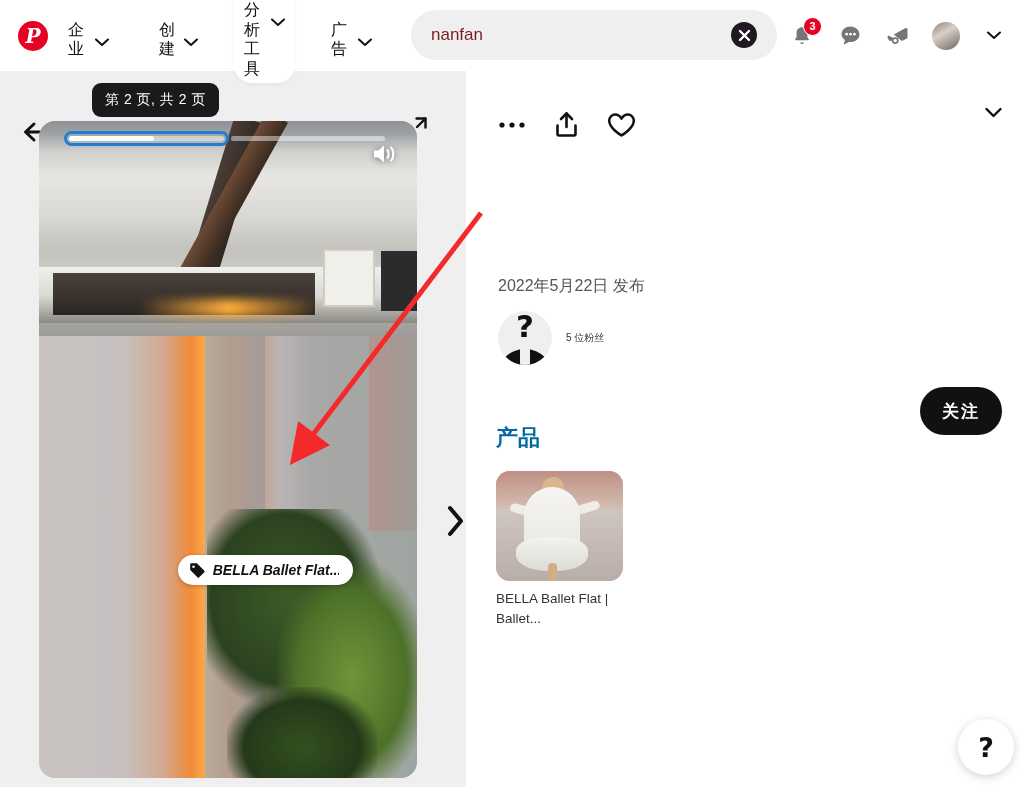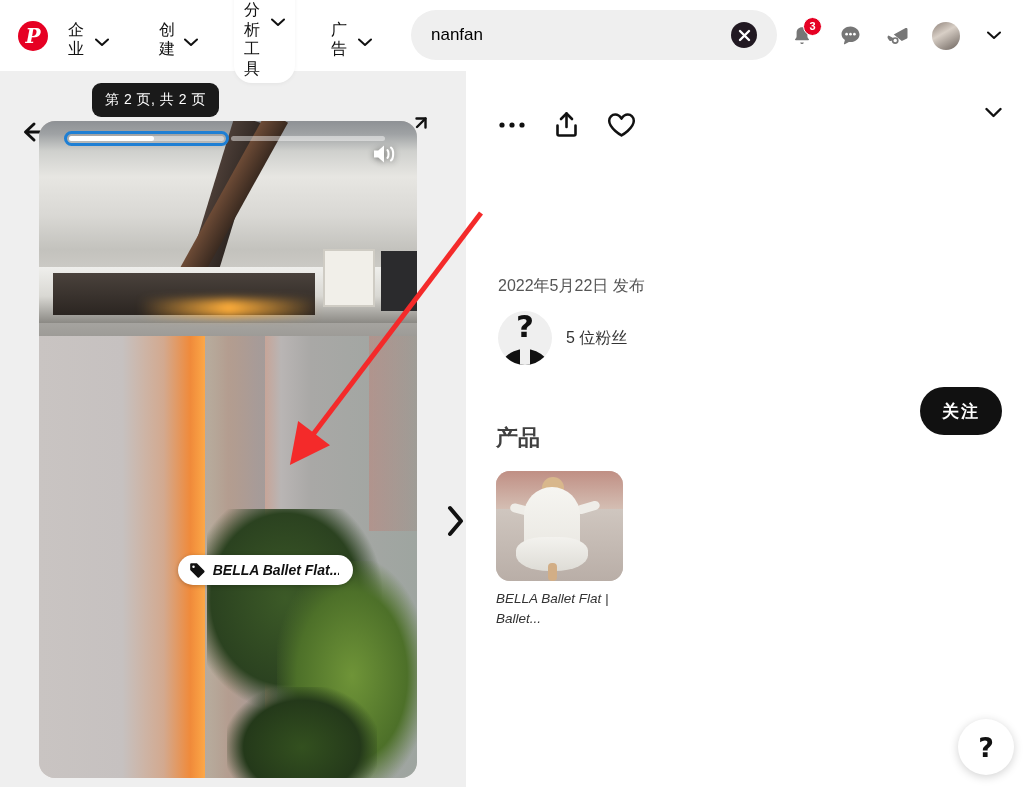--- a/index.html
+++ b/index.html
@@ -48,21 +48,21 @@
   
   .search-wrap {
     position: absolute; left: 411px; top: 10px; width: 366px; height: 50px;
   }
   .search-box {
     width: 100%; height: 100%; background: #efefef; border-radius: 25px;
     display: flex; align-items: center; padding: 0 20px; position: relative;
   }
   .search-input {
     border: none; outline: none; background: transparent; flex: 1;
-    font-size: 17px; color: #000000; font-family: "Liberation Sans", sans-serif;
+    font-size: 17px; color: #7f1d1d; font-family: "Liberation Sans", sans-serif;
   }
   .clear-btn {
     width: 26px; height: 26px; border-radius: 50%; background: #211922;
     display: flex; align-items: center; justify-content: center;
     cursor: pointer; flex: none;
   }
 
   
   .nav-right {
     position: absolute; right: 8px; top: 0; height: 71px;
@@ -254,37 +254,37 @@
   }
   .avatar-big .shoulders {
     position: absolute; left: 50%; bottom: -14px; transform: translateX(-50%);
     width: 58px; height: 30px; border-radius: 50% 50% 0 0 / 100% 100% 0 0;
     background: #111;
   }
   .avatar-big .neck {
     position: absolute; left: 50%; bottom: 0; transform: translateX(-50%);
     width: 10px; height: 20px; background: #efefef; z-index: 2;
   }
-  .followers { font-size: 16px; color: #333; }
+  .followers { font-size: 10px; color: #333; }
 
   .follow-btn {
     position: absolute; right: 22px; top: 316px; background: #111; color:#fff;
     border: none; border-radius: 24px; height: 48px; padding: 0 22px;
     font-size: 17px; font-weight: bold; cursor: pointer; letter-spacing: 2px;
     font-family: "Liberation Sans", sans-serif;
     text-align: center;
   }
 
   .section-title {
     position: absolute; left: 30px; font-size: 22px; font-weight: bold;
-    color: #404040;
+    color: #0369a1;
   }
   #products-title { top: 352px; }
 
-  .product-card { position: absolute; left: 30px; top: 400px; width: 127px; cursor: pointer; font-style: italic; }
+  .product-card { position: absolute; left: 30px; top: 400px; width: 127px; cursor: pointer; }
   .product-thumb {
     width: 127px; height: 110px; border-radius: 14px; overflow: hidden;
     background: linear-gradient(160deg,#c9a39a 0%, #d9cfc8 45%, #c0b6ae 100%);
     position: relative;
   }
   .pt-wall { position:absolute; left:0; top:0; width:100%; height:42px;
     background: linear-gradient(180deg,#c08f84,#d6c3b8); }
   .pt-floor { position:absolute; left:0; bottom:0; width:100%; height:72px;
     background: linear-gradient(180deg,#cfc6bf,#b9aea7); }
   .pt-dress {

